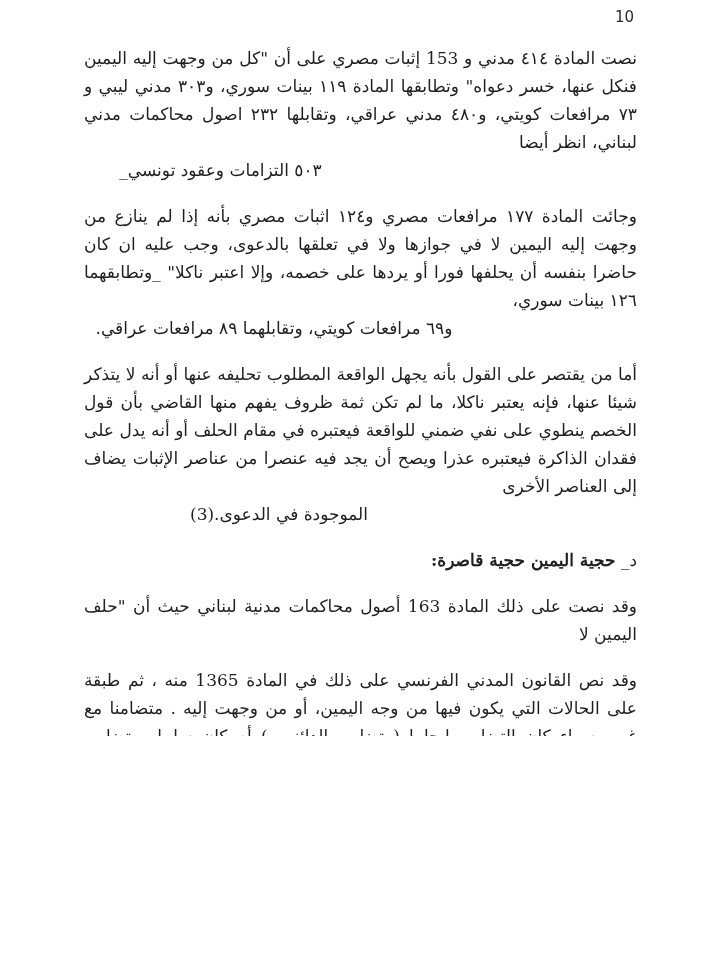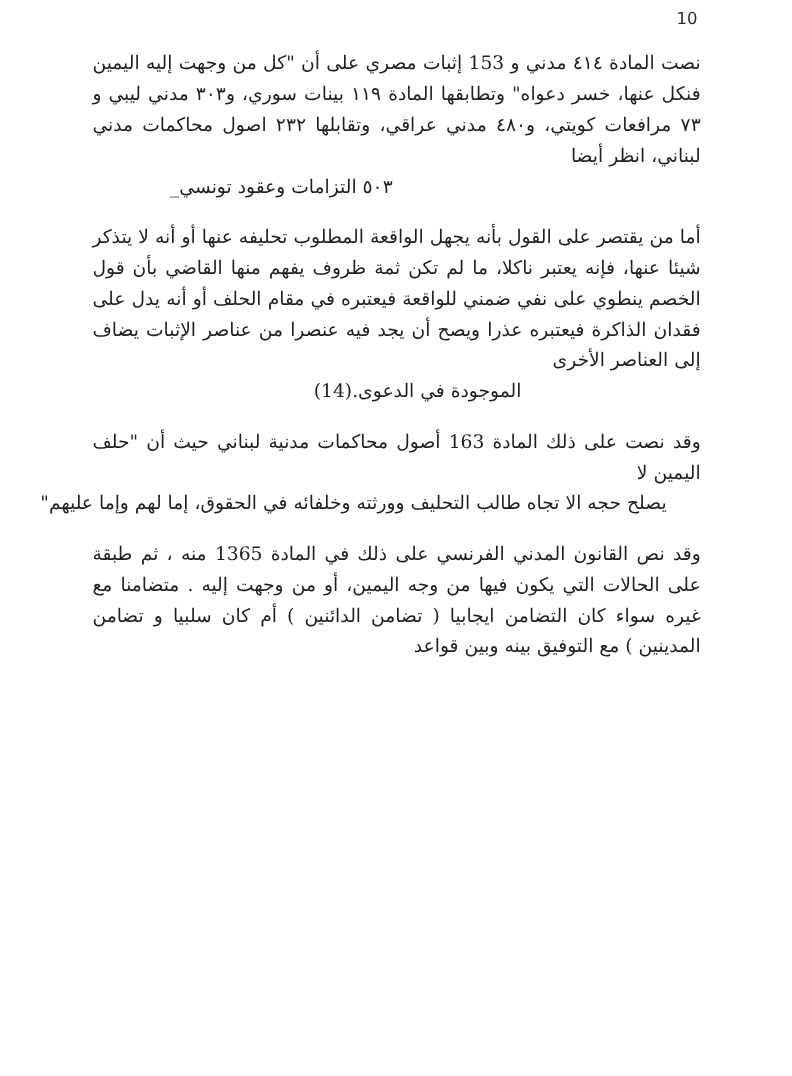--- a/index.html
+++ b/index.html
@@ -23,21 +23,21 @@
   .content{
     position:absolute;
     top:0; left:0; right:0;
     padding:44px 83px 0 84px;
     direction:rtl;
     font-size:17px;
     line-height:28px;
   }
   .para-block{margin:0 0 18px 0;}
   .para-body{text-align:justify;}
-  .para-tail{text-align:right; white-space:nowrap;}
+  .para-tail{text-align:center; white-space:nowrap;}
   .underline{text-decoration:underline;}
   .heading{font-size:17px; line-height:28px;}
   .heading-title{font-weight:bold;}
   .no-gap{margin-bottom:0;}
   .watermark{
     position:absolute;
     left:0; right:0;
     top:908px;
     text-align:center;
     pointer-events:none;
@@ -85,35 +85,40 @@
   <div class="page-number">10</div>
 
   <div class="content">
 
     <div class="para-block">
       <div class="para-body">نصت المادة ٤١٤ مدني و 153 إثبات مصري على أن "كل من وجهت إليه اليمين فنكل عنها، خسر دعواه" وتطابقها المادة ١١٩ بينات سوري، و٣٠٣ مدني ليبي و ٧٣ مرافعات كويتي، و٤٨٠ مدني عراقي، وتقابلها ٢٣٢ اصول محاكمات مدني لبناني، انظر أيضا</div>
       <div class="para-tail" style="padding-right:280px">٥٠٣ التزامات وعقود تونسي_</div>
     </div>
 
     <div class="para-block">
+      <div class="para-body">وجائت المادة ١٧٧ مرافعات مصري و١٢٤ اثبات مصري بأنه إذا لم ينازع من وجهت إليه اليمين لا في جوازها ولا في تعلقها بالدعوى، وجب عليه ان كان حاضرا بنفسه أن يحلفها فورا أو يردها على خصمه، وإلا اعتبر ناكلا" _وتطابقهما ١٢٦ بينات سوري،</div>
+      <div class="para-tail" style="padding-right:173px">و٦٩ مرافعات كويتي، وتقابلهما ٨٩ مرافعات عراقي.</div>
     </div>
 
 
     <div class="para-block">
       <div class="para-body">أما من يقتصر على القول بأنه يجهل الواقعة المطلوب تحليفه عنها أو أنه لا يتذكر شيئا عنها، فإنه يعتبر ناكلا، ما لم تكن ثمة ظروف يفهم منها القاضي بأن قول الخصم ينطوي على نفي ضمني للواقعة فيعتبره في مقام الحلف أو أنه يدل على فقدان الذاكرة فيعتبره عذرا ويصح أن يجد فيه عنصرا من عناصر الإثبات يضاف إلى العناصر الأخرى</div>
-      <div class="para-tail" style="padding-right:163px">الموجودة في الدعوى.(14)</div>
+      <div class="para-tail" style="padding-right:163px">الموجودة في الدعوى.(3)</div>
     </div>
 
+    <div class="heading no-gap">
+      <span>د_</span>
+      <b class="heading-title">حجية اليمين حجية قاصرة:</b>
+    </div>
 
     <div class="para-block">
     </div>
 
     <div class="para-block">
       <div class="para-body">وقد نصت على ذلك المادة 163 أصول محاكمات مدنية لبناني حيث أن "حلف اليمين لا</div>
-      <div class="para-tail" style="padding-right:31px">يصلح حجه الا تجاه طالب التحليف وورثته وخلفائه في الحقوق، إما لهم وإما عليهم"</div>
     </div>
 
     <div class="para-block">
       <div class="para-body">وقد نص القانون المدني الفرنسي على ذلك في المادة 1365 منه ، ثم طبقة على الحالات التي يكون فيها من وجه اليمين، أو من وجهت إليه . متضامنا مع غيره سواء كان التضامن ايجابيا ( تضامن الدائنين ) أم كان سلبيا و تضامن المدينين ) مع التوفيق بينه وبين قواعد</div>
 
     </div>
 
   </div>
 
   <div class="watermark">

